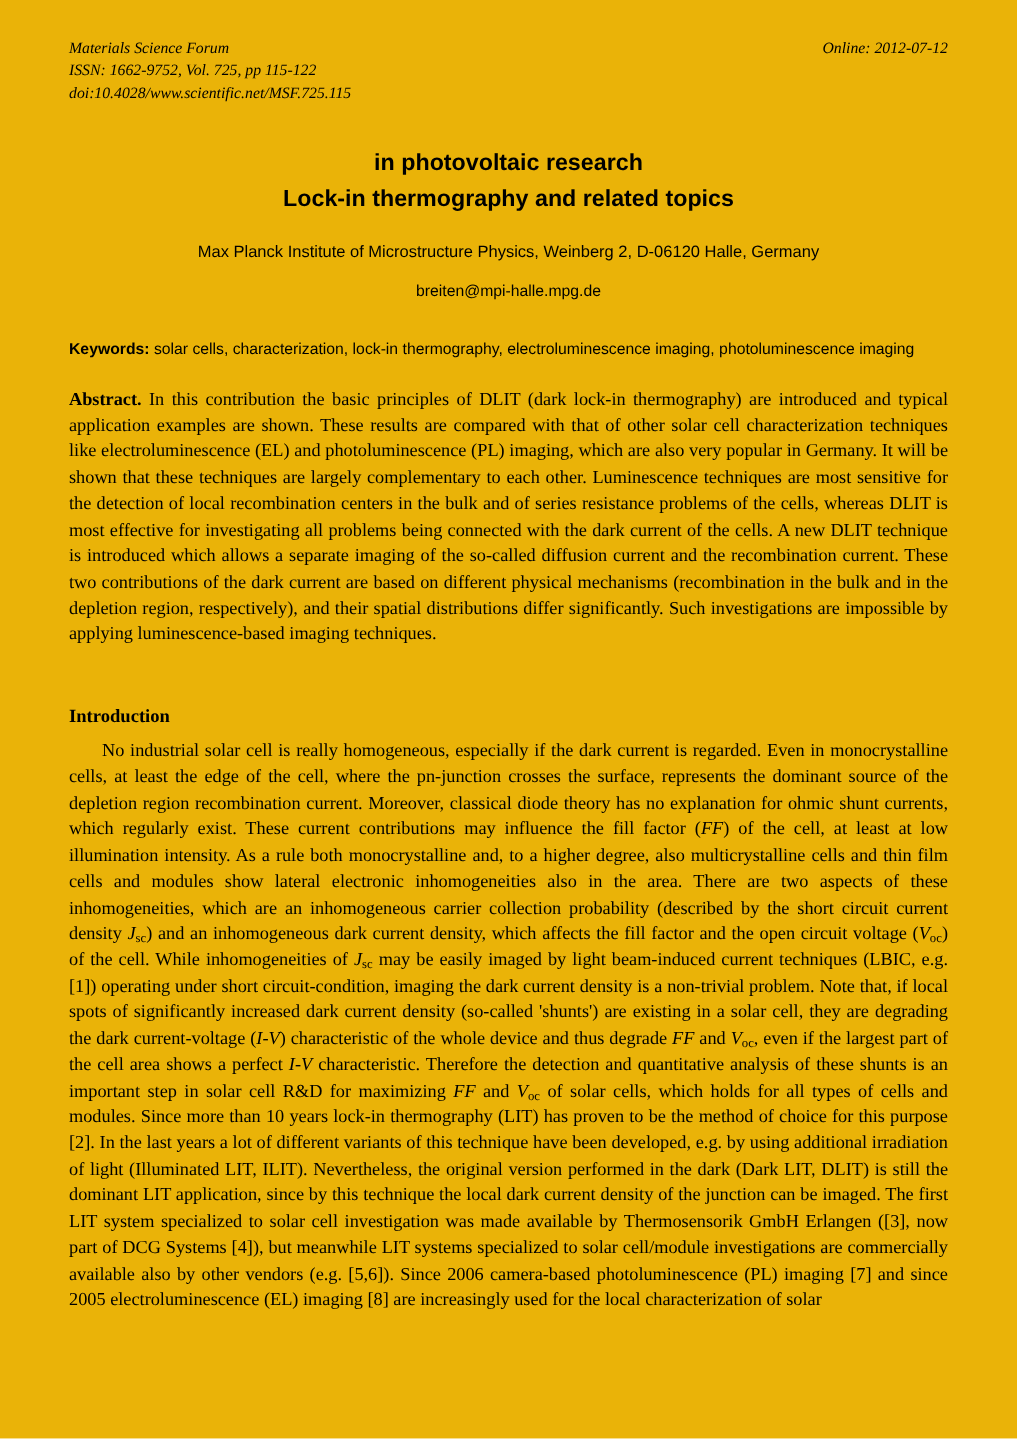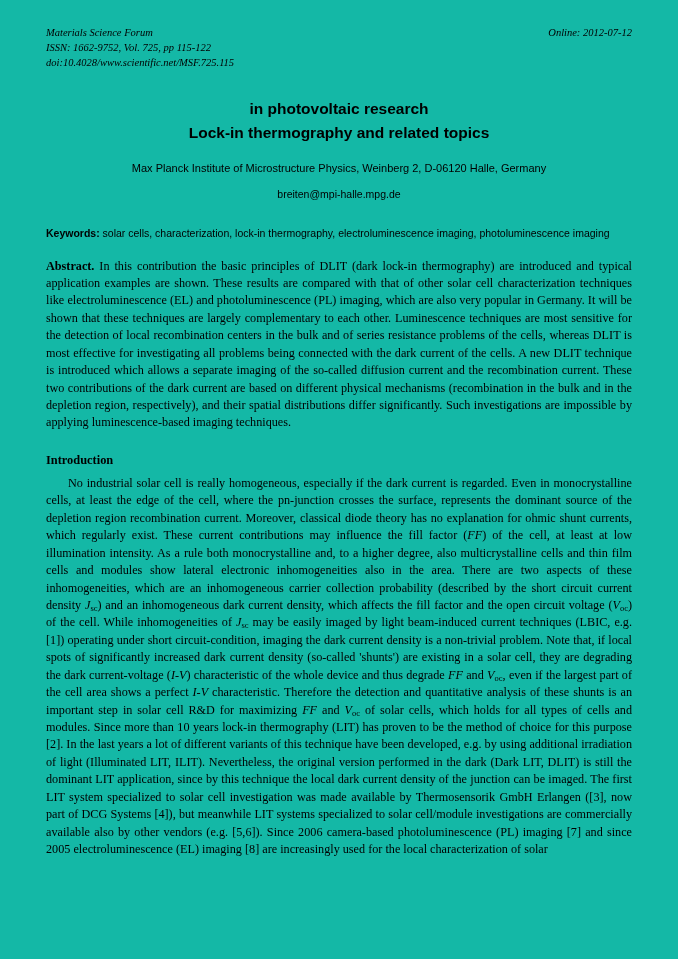--- a/index.html
+++ b/index.html
@@ -11,21 +11,21 @@
     width: 678px;
     min-height: 959px;
     font-family: "Liberation Serif", serif;
     color: #000000;
   }
   .page {
     width: 678px;
     min-height: 959px;
     box-sizing: border-box;
     padding: 26px 46px 20px 46px;
-    background: #14b8a6;
+    background: #eab308;
     position: relative;
   }
   
   .header {
     display: flex;
     justify-content: space-between;
     align-items: flex-start;
     font-style: italic;
     font-size: 10.5px;
     line-height: 1.42;
@@ -79,21 +79,21 @@
     margin-top: 16px;
     font-size: 12.2px;
     line-height: 1.43;
     text-align: justify;
   }
   .abstract b {
     font-weight: bold;
   }
   
   .section-head {
-    margin-top: 21px;
+    margin-top: 38px;
     font-weight: bold;
     font-size: 12.4px;
   }
   .body-par {
     margin-top: 7px;
     font-size: 12.2px;
     line-height: 1.43;
     text-align: justify;
     text-indent: 22px;
   }

